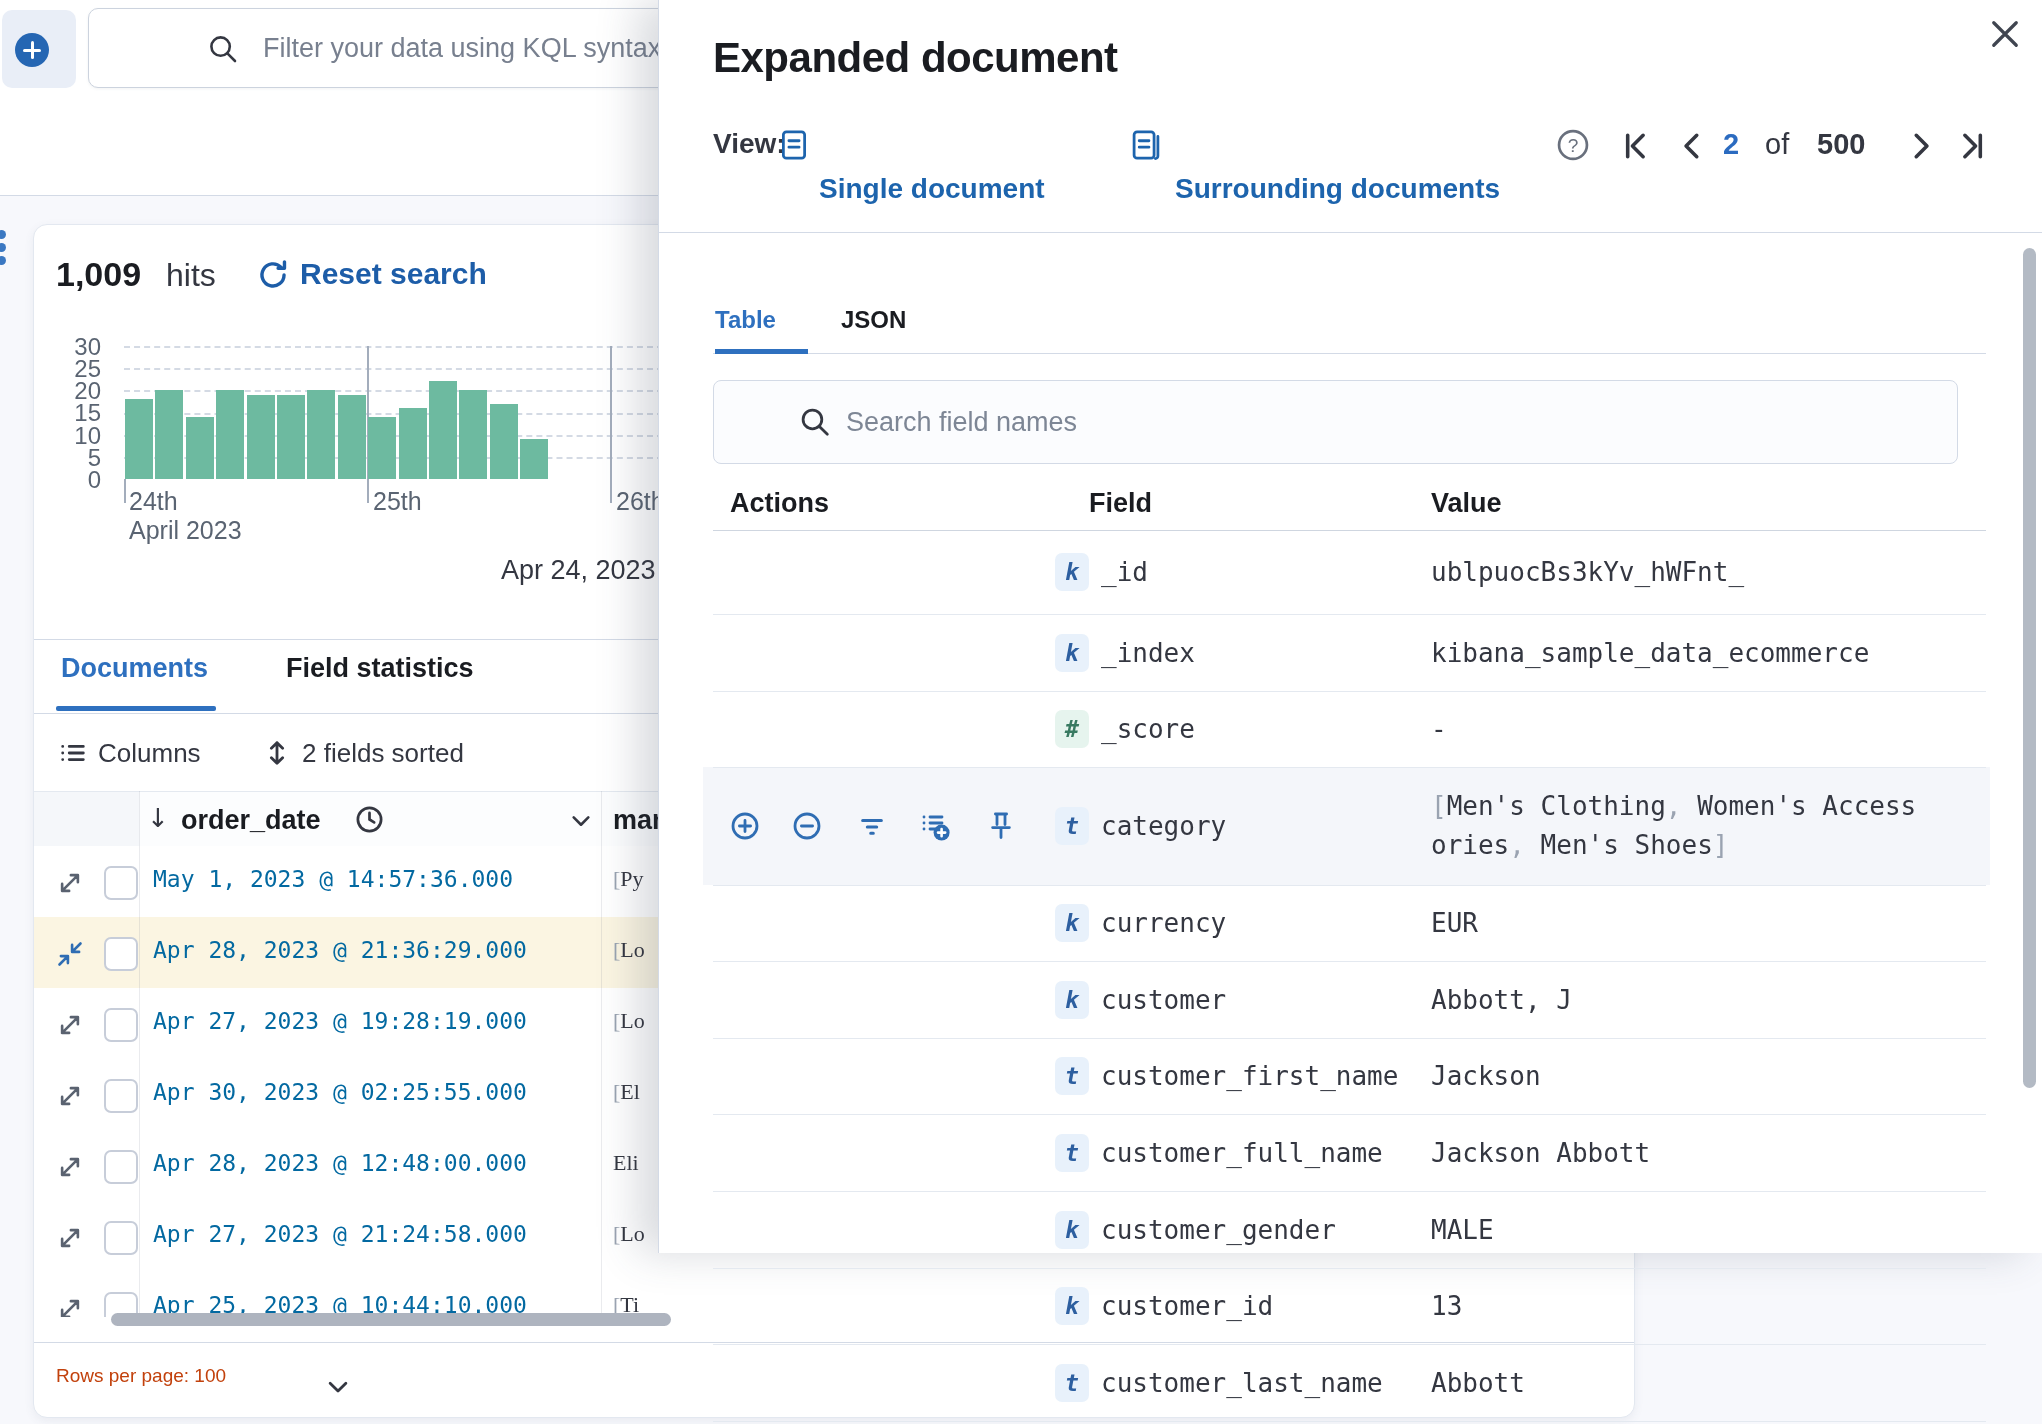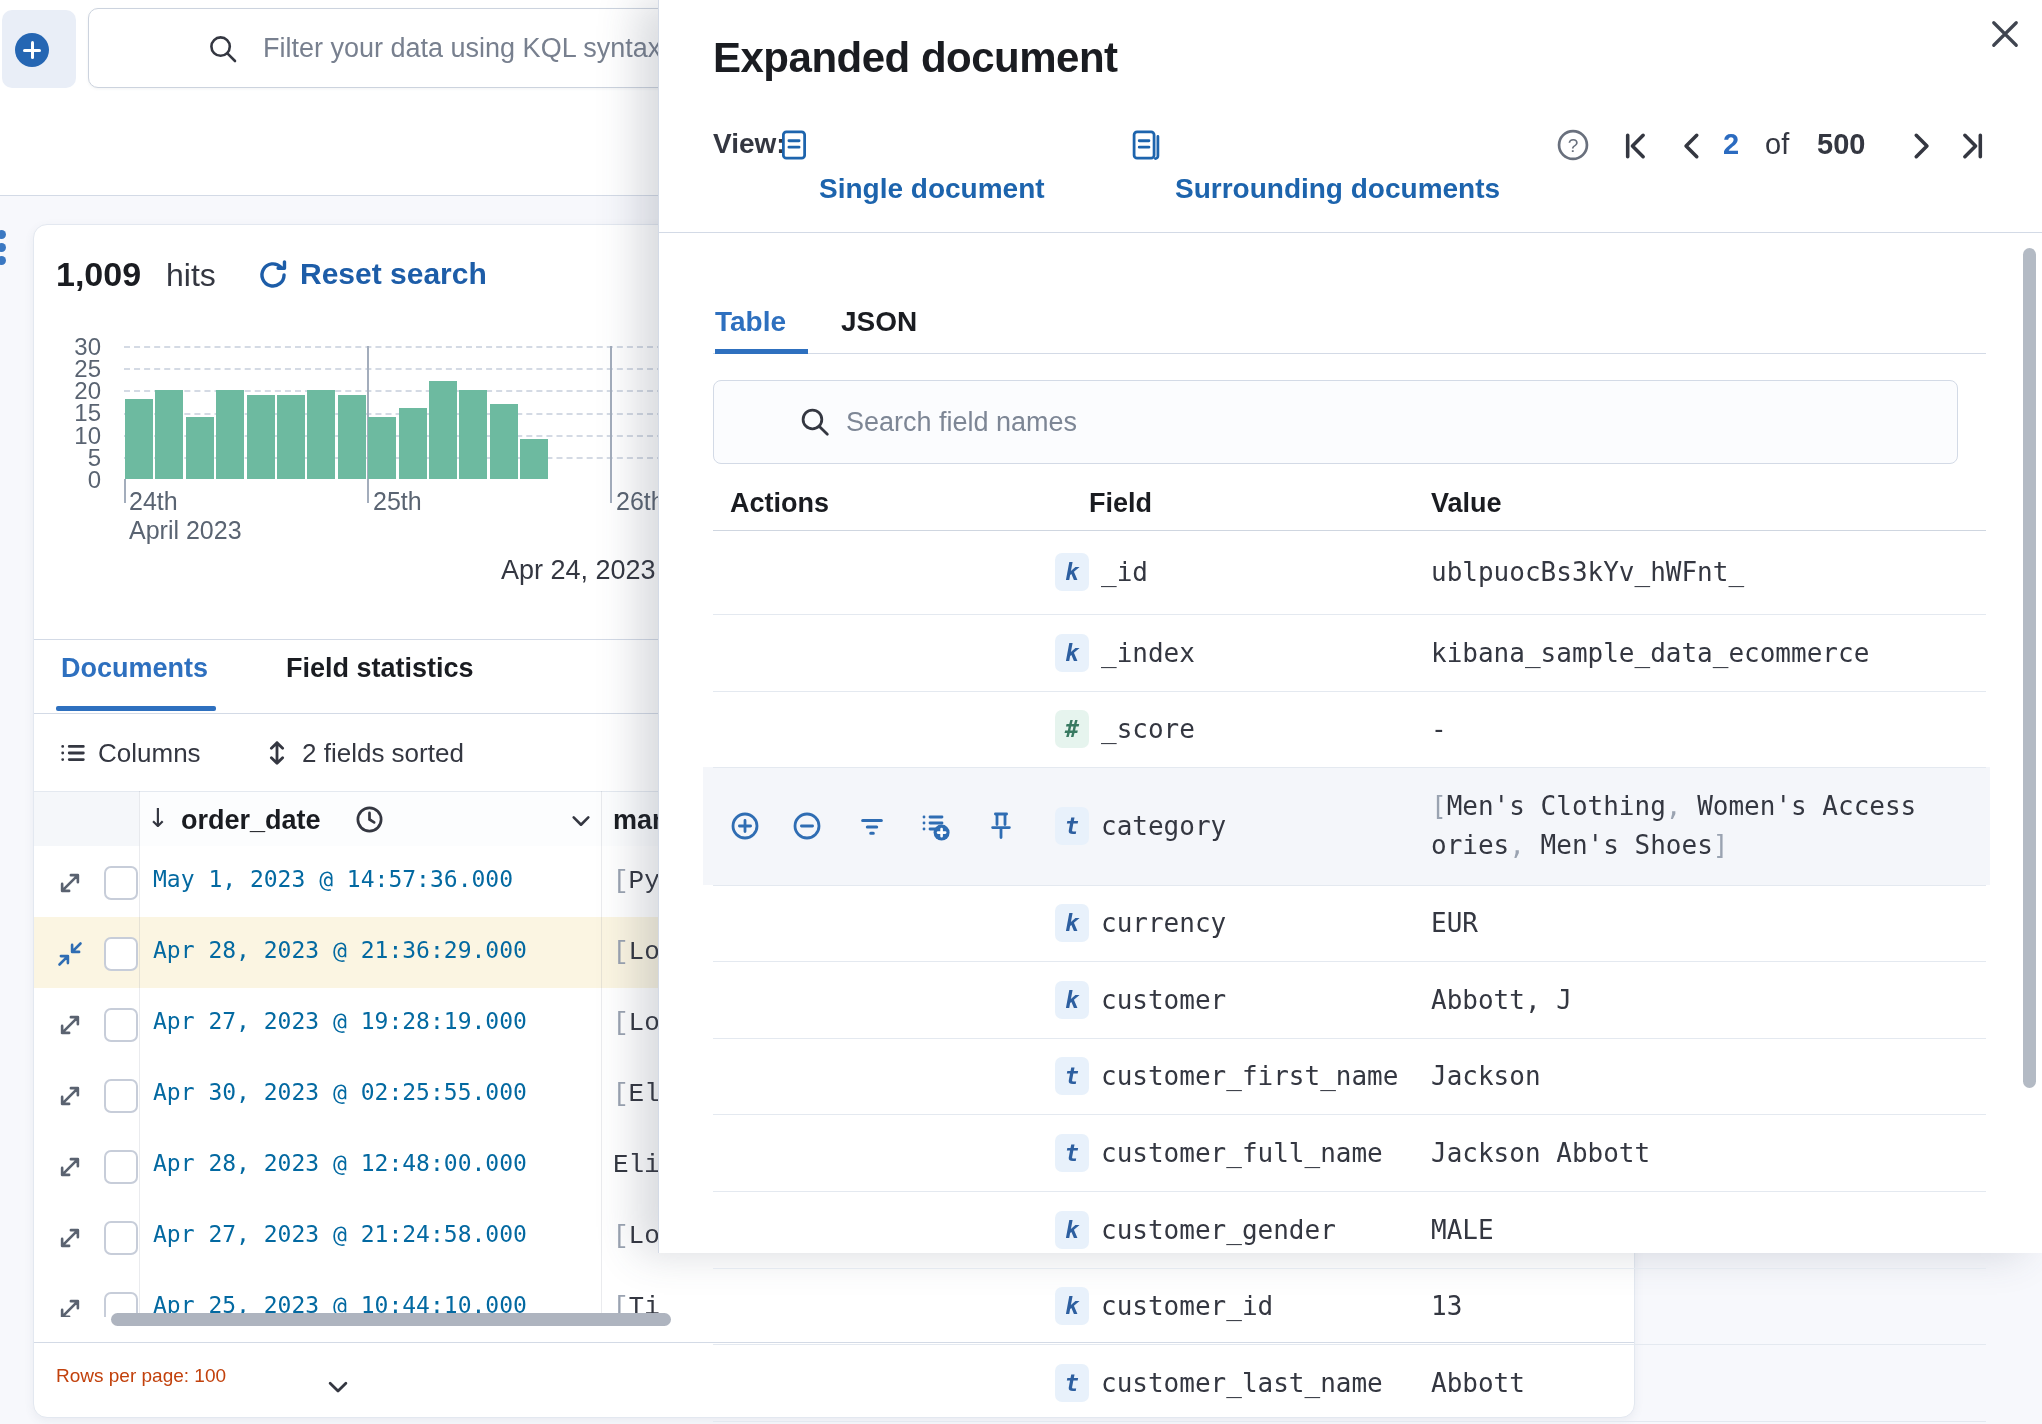--- a/index.html
+++ b/index.html
@@ -56,41 +56,41 @@
   .ghead .colname{position:absolute;left:147px;top:13px;font-size:27px;font-weight:700;color:#1a1c21;}
   .ghead .colname2{position:absolute;left:579px;top:13px;font-size:27px;font-weight:700;color:#1a1c21;}
   .clock{position:absolute;left:320px;top:12px;}
   .colmenu{position:absolute;left:534px;top:16px;cursor:pointer;}
   .grows{position:absolute;left:0;top:621px;width:1600px;height:471px;overflow:hidden;}
   .grow{position:absolute;left:0;width:1600px;height:71px;border-bottom:1px solid #e8ecf2;background:#fff;}
   .grow.hl{background:#fbf5e2;}
   .expand{position:absolute;left:22px;top:23px;cursor:pointer;}
   .cb{position:absolute;left:70px;top:20px;width:30px;height:30px;background:#fff;border:2px solid #c7cdd9;border-radius:7px;cursor:pointer;}
   .gdate{position:absolute;left:119px;top:20px;font-family:"DejaVu Sans Mono",monospace;font-size:23px;color:#0369a1;white-space:nowrap;}
-  .gman{position:absolute;left:579px;top:20px;font-family:Liberation Mono, monospace;font-size:26px;color:#343741;white-space:nowrap;}
+  .gman{position:absolute;left:579px;top:20px;font-family:Liberation Serif, serif;font-size:22px;color:#343741;white-space:nowrap;}
   .colline{position:absolute;top:566px;width:1px;height:526px;background:rgba(105,115,135,.14);}
   .hsb{position:absolute;left:77px;top:1088px;width:560px;height:13px;border-radius:7px;background:#aeb4bf;cursor:pointer;}
   .foot-div{position:absolute;left:0;top:1117px;width:1600px;border-top:1px solid #d3dae6;}
   .rpp{position:absolute;left:22px;top:1140px;font-size:19px;color:#c2410c;cursor:pointer;}
   .rpp-chev{position:absolute;left:290px;top:1148px;}
 
   
   .flyout{position:absolute;left:658px;top:0;width:1384px;height:1253px;background:#fff;border-left:1px solid #d3dae6;box-shadow:-20px 0 40px rgba(60,70,90,.2);z-index:10;}
   .closex{position:absolute;left:1326px;top:14px;width:40px;height:40px;cursor:pointer;}
   .fly-title{position:absolute;left:54px;top:34px;font-size:42px;font-weight:700;color:#1a1c21;letter-spacing:-.5px;}
   .view-lbl{position:absolute;left:54px;top:128px;font-size:28px;font-weight:700;color:#343741;}
   .vlink{position:absolute;top:128px;font-size:28px;font-weight:600;color:#1d64ad;cursor:pointer;margin-top:45px;}
   .vicon{position:absolute;top:128px;cursor:pointer;}
   .qicon{position:absolute;left:896px;top:127px;cursor:pointer;}
   .pgbtn{position:absolute;top:127px;cursor:pointer;}
   .pg-cur{position:absolute;left:1064px;top:128px;font-size:29px;font-weight:700;color:#2b6bc0;}
   .pg-of{position:absolute;left:1106px;top:128px;font-size:29px;color:#343741;}
   .pg-total{position:absolute;left:1158px;top:128px;font-size:29px;font-weight:700;color:#343741;}
   .fly-hdiv{position:absolute;left:0;top:232px;width:1384px;border-top:1px solid #d3dae6;}
-  .ftab{position:absolute;top:306px;font-size:28px;font-weight:700;cursor:pointer;}
+  .ftab{position:absolute;top:306px;font-size:24px;font-weight:700;cursor:pointer;}
   .ftab.active{color:#2e70bf;}
   .ftab.idle{color:#1a1c21;}
   .ftab-underline{position:absolute;left:56px;top:349px;width:93px;height:5px;background:#2e70bf;}
   .ftab-border{position:absolute;left:54px;top:353px;width:1273px;border-top:1px solid #d3dae6;}
   .fsearch{position:absolute;left:54px;top:380px;width:1243px;height:82px;background:#fbfcfe;border:1px solid #d3dae6;border-radius:8px;}
   .fsearch input{position:absolute;left:130px;top:0;width:1080px;height:80px;border:none;outline:none;background:transparent;font-size:27px;color:#343741;font-family:"Liberation Sans",sans-serif;}
   .fsearch input::placeholder{color:#7d8695;}
   .fs-icon{position:absolute;left:84px;top:24px;}
   .dth{position:absolute;top:488px;font-size:27px;font-weight:700;color:#1a1c21;}
   .dt-hdiv{position:absolute;left:54px;top:530px;width:1273px;border-top:1px solid #cfd6e0;}

